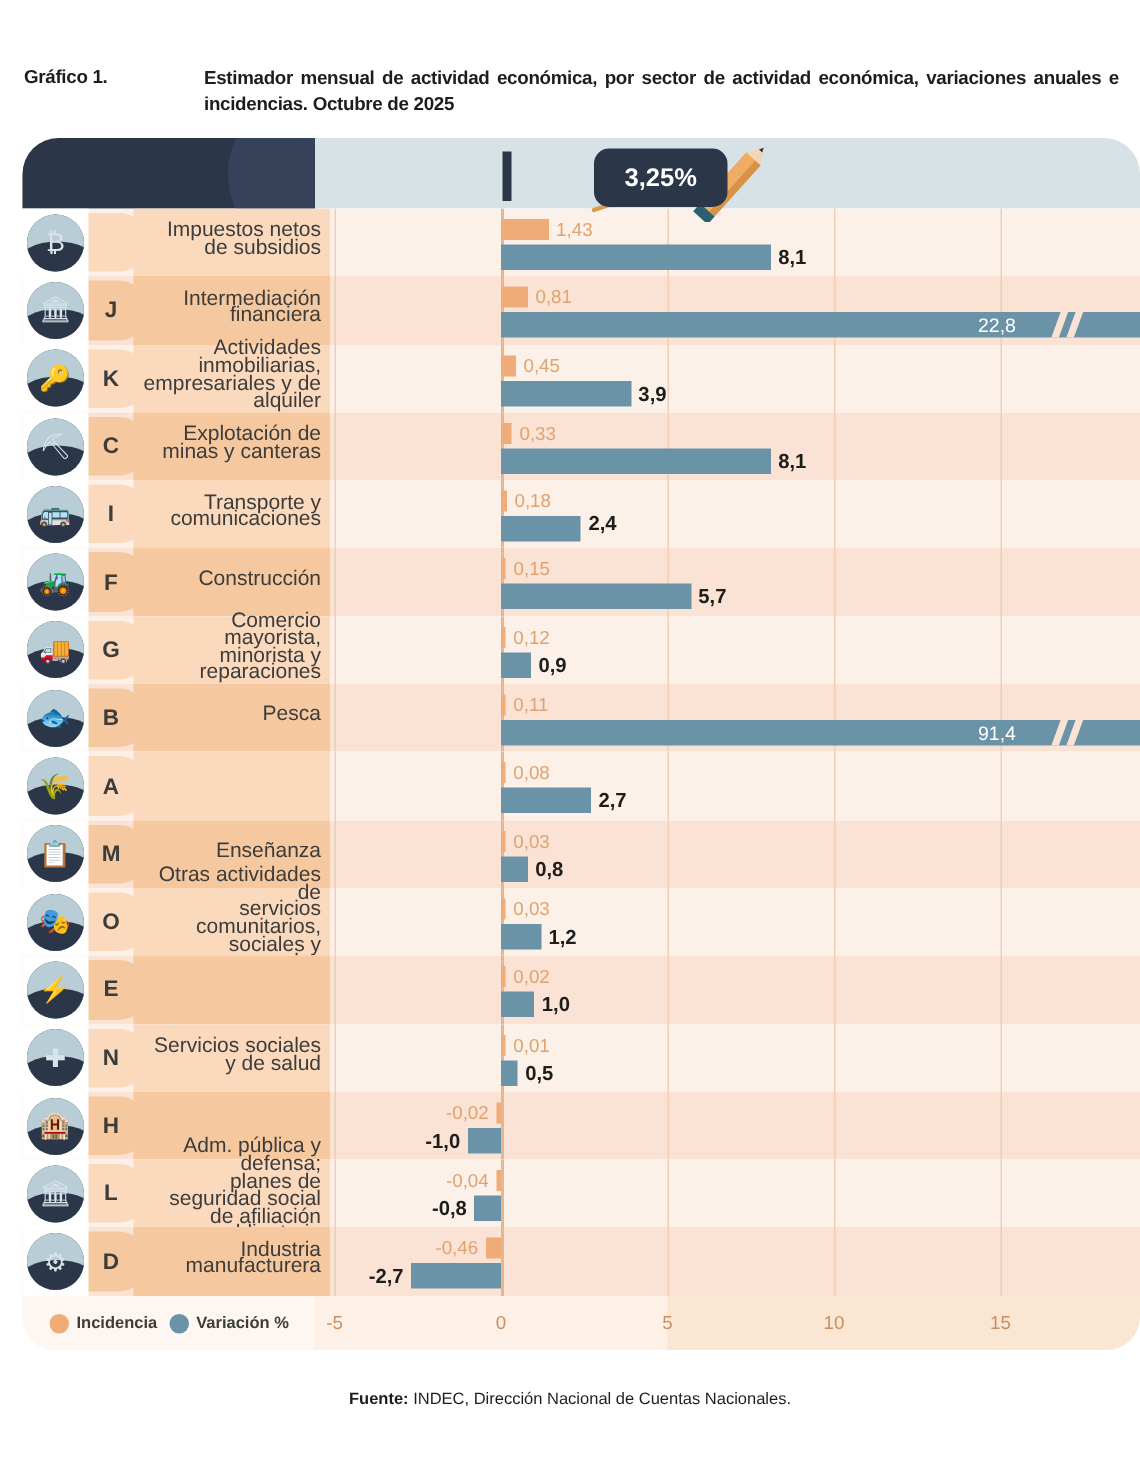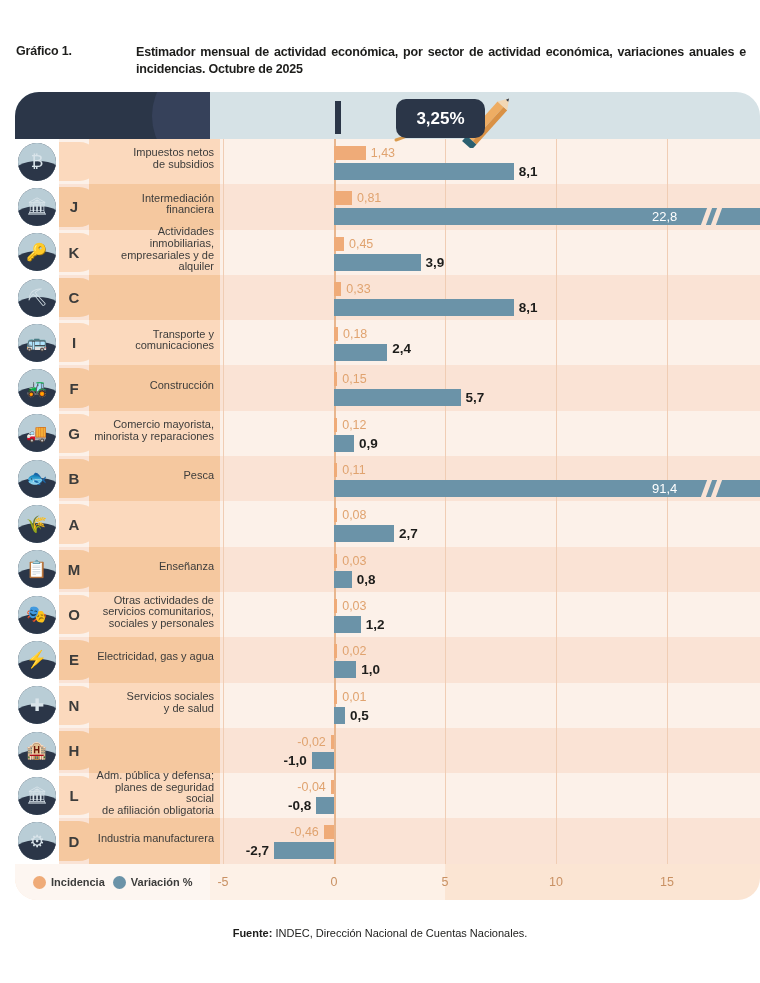--- a/index.html
+++ b/index.html
@@ -51,21 +51,21 @@
 
   .letter-cell{position:absolute;left:44px;top:0;width:30px;height:45.3px;
     display:flex;align-items:center;justify-content:center;font-size:15px;font-weight:700;
     color:#3c3c3b;}
   .pill{position:absolute;left:28px;top:3px;width:56px;height:39.3px;border-radius:0 20px 20px 0;}
   .pill.odd{background:#fbd9bd;}
   .pill.even{background:#f5c89f;}
 
   .label-cell{position:absolute;left:76px;top:0;width:129px;height:40px;
     display:flex;align-items:center;justify-content:flex-end;text-align:right;
-    font-size:11px;line-height:11.6px;color:#3c3c3b;padding-right:6px;box-sizing:border-box;}
+    font-size:14px;line-height:11.6px;color:#3c3c3b;padding-right:6px;box-sizing:border-box;}
   .cat-band{position:absolute;left:74px;top:0;width:131px;height:45.3px;}
   .cat-band.odd{background:#fbd9bd;}
   .cat-band.even{background:#f5c89f;}
 
   .gridline{position:absolute;top:0;width:1px;height:45.3px;background:#f0cdb4;}
   .zeroline{position:absolute;top:0;width:1.6px;height:45.3px;background:#e8b68e;}
 
   .bar-inc{position:absolute;height:14px;background:#efab78;}
   .bar-var{position:absolute;height:17px;background:#6b93a8;}
   .val-inc{position:absolute;font-size:12.5px;color:#e0a36f;height:14px;line-height:14px;
@@ -198,20 +198,21 @@
       <div class="cat-band even"></div>
       <div class="pill even"></div>
       <div class="icon-cell">
         <div class="icon-circle">
           <div class="sky"></div>
           <div class="hill"></div>
           <span class="glyph">⛏</span>
         </div>
       </div>
       <div class="letter-cell">C</div>
+      <div class="label-cell">Explotación de<br>minas y canteras</div>
       <div class="bar-inc" style="top: 7px; left: 319px; width: 7.326px;"></div>
       <div class="val-inc" style="top: 7px; left: 331.326px;">0,33</div>
       <div class="bar-var" style="top: 24px; left: 319px; width: 179.82px;"></div>
       <div class="val-var" style="top: 24px; left: 503.82px;">8,1</div>
     </div>
     <div class="row odd">
       <div class="gridline" style="left: 208px;"></div>
       <div class="zeroline" style="left: 319px;"></div>
       <div class="gridline" style="left: 430px;"></div>
       <div class="gridline" style="left: 541px;"></div>
@@ -374,21 +375,20 @@
       <div class="cat-band even"></div>
       <div class="pill even"></div>
       <div class="icon-cell">
         <div class="icon-circle">
           <div class="sky"></div>
           <div class="hill"></div>
           <span class="glyph">⚡</span>
         </div>
       </div>
       <div class="letter-cell">E</div>
-      <div class="label-cell">Electricidad, gas y agua</div>
       <div class="bar-inc" style="top: 7px; left: 319px; width: 3.2px;"></div>
       <div class="val-inc" style="top: 7px; left: 327.2px;">0,02</div>
       <div class="bar-var" style="top: 24px; left: 319px; width: 22.2px;"></div>
       <div class="val-var" style="top: 24px; left: 346.2px;">1,0</div>
     </div>
     <div class="row odd">
       <div class="gridline" style="left: 208px;"></div>
       <div class="zeroline" style="left: 319px;"></div>
       <div class="gridline" style="left: 430px;"></div>
       <div class="gridline" style="left: 541px;"></div>

